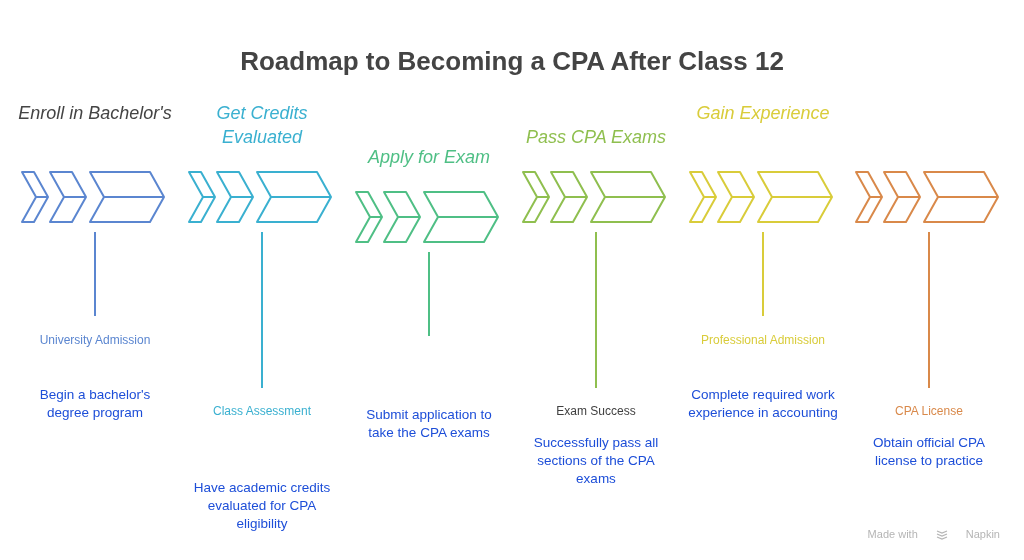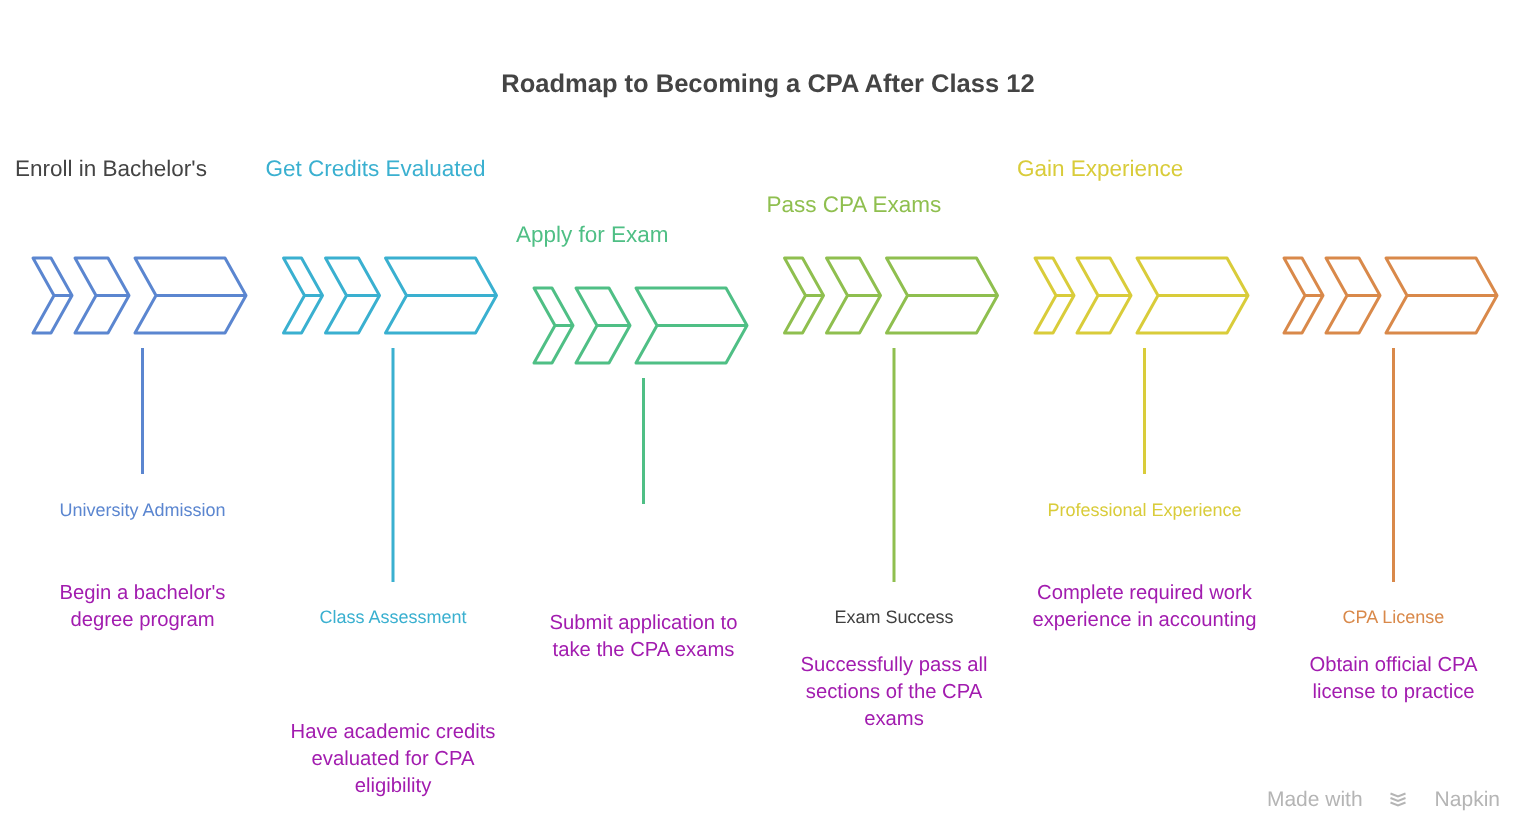--- a/index.html
+++ b/index.html
@@ -1,29 +1,29 @@
 <!DOCTYPE html>
 <html><head>
 <meta charset="utf-8">
 <style>
   html, body { margin: 0; padding: 0; background: #ffffff; }
   body { width: 1024px; height: 560px; position: relative; overflow: hidden;
          font-family: "Liberation Sans", "DejaVu Sans", sans-serif; }
   .title { position: absolute; left: 0; width: 1024px; top: 46px; text-align: center;
-           font-size: 17px; font-weight: bold; color: #444444; }
+           font-size: 26px; font-weight: bold; color: #444444; }
   .step { position: absolute; top: 0; width: 170px; height: 560px; }
-  .step-top { position: absolute; left: 0; width: 170px; 
-              font-size: 15px; line-height: 24px; }
+  .step-top { position: absolute; left: 0; width: 170px; text-align: center;
+              font-size: 18px; line-height: 24px; font-style: italic; }
   .chev { position: absolute; top: 170px; left: 0; }
   .vline { position: absolute; width: 2px; }
   .heading { position: absolute; left: 0; width: 170px; text-align: center;
              font-size: 12px; line-height: 24px; }
   .desc { position: absolute; left: 10px; width: 150px; text-align: center;
-          font-size: 13.5px; line-height: 18px; color: #a21caf; }
-  .footer { position: absolute; right: 24px; bottom: 20px; font-size: 14px; color: #b5b5b5;
+          font-size: 13.5px; line-height: 18px; color: #1d4ed8; }
+  .footer { position: absolute; right: 24px; bottom: 20px; font-size: 11px; color: #b5b5b5;
             display: flex; align-items: center; gap: 18px; }
 </style>
 </head>
 <body>
 
 <div class="title">Roadmap to Becoming a CPA After Class 12</div>
 
 <div id="steps">
     <div class="step" style="left: 10px;">
       <div class="step-top" style="top: 101px; color: rgb(68, 68, 68);">Enroll in Bachelor's</div>
@@ -74,21 +74,21 @@
     </div>
     <div class="step" style="left: 678px;">
       <div class="step-top" style="top: 101px; color: rgb(217, 204, 58);">Gain Experience</div>
       <svg class="chev" width="160" height="56" style="left: 10px;">
         <path d="M2 2 L14 2 L28 27 L14 52 L2 52 L16 27 Z" fill="none" stroke="#d9cc3a" stroke-width="2" stroke-linejoin="round"></path>
         <path d="M30 2 L52 2 L66 27 L52 52 L30 52 L44 27 Z" fill="none" stroke="#d9cc3a" stroke-width="2" stroke-linejoin="round"></path>
         <path d="M70 2 L130 2 L144 27 L130 52 L70 52 L84 27 Z" fill="none" stroke="#d9cc3a" stroke-width="2" stroke-linejoin="round"></path>
         <path d="M16 27 L28 27 M44 27 L66 27 M84 27 L144 27" fill="none" stroke="#d9cc3a" stroke-width="2" stroke-linejoin="round"></path>
       </svg>
       <div class="vline" style="left: 84px; top: 232px; height: 84px; background: rgb(217, 204, 58);"></div>
-      <div class="heading" style="top: 328px; color: rgb(217, 204, 58);">Professional Experience</div>
+      <div class="heading" style="top: 328px; color: rgb(217, 204, 58);">Professional Admission</div>
       <div class="desc" style="top: 386px;">Complete required work experience in accounting</div>
     </div>
     <div class="step" style="left: 844px;">
       <svg class="chev" width="160" height="56" style="left: 10px;">
         <path d="M2 2 L14 2 L28 27 L14 52 L2 52 L16 27 Z" fill="none" stroke="#d9894a" stroke-width="2" stroke-linejoin="round"></path>
         <path d="M30 2 L52 2 L66 27 L52 52 L30 52 L44 27 Z" fill="none" stroke="#d9894a" stroke-width="2" stroke-linejoin="round"></path>
         <path d="M70 2 L130 2 L144 27 L130 52 L70 52 L84 27 Z" fill="none" stroke="#d9894a" stroke-width="2" stroke-linejoin="round"></path>
         <path d="M16 27 L28 27 M44 27 L66 27 M84 27 L144 27" fill="none" stroke="#d9894a" stroke-width="2" stroke-linejoin="round"></path>
       </svg>
       <div class="vline" style="left: 84px; top: 232px; height: 156px; background: rgb(217, 137, 74);"></div>

